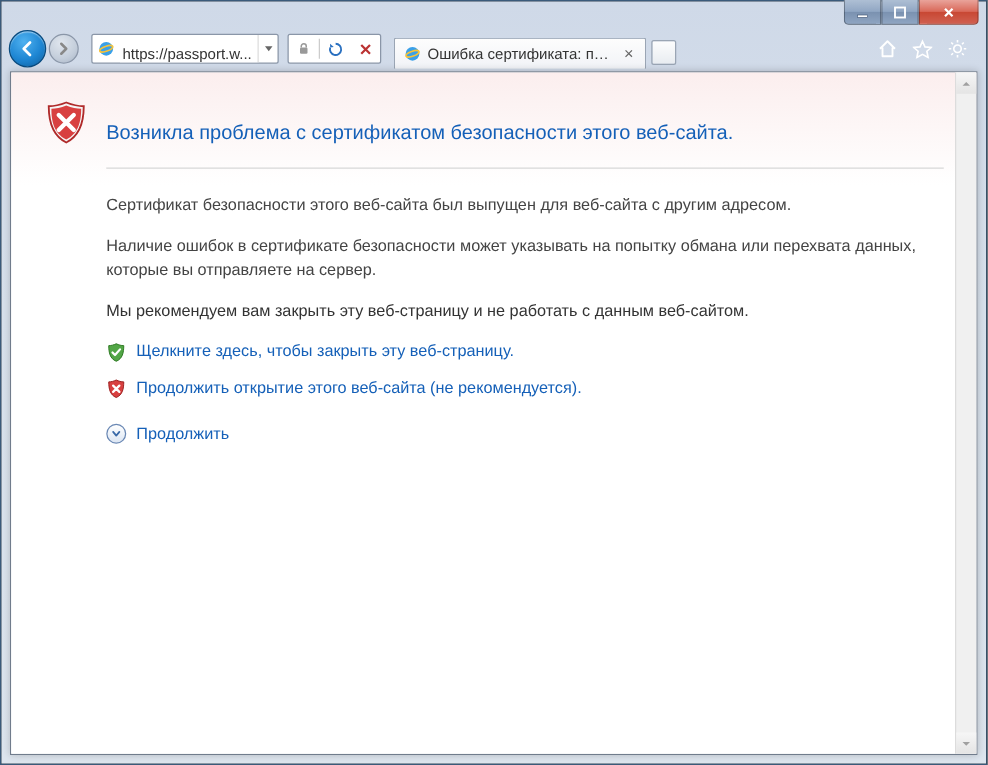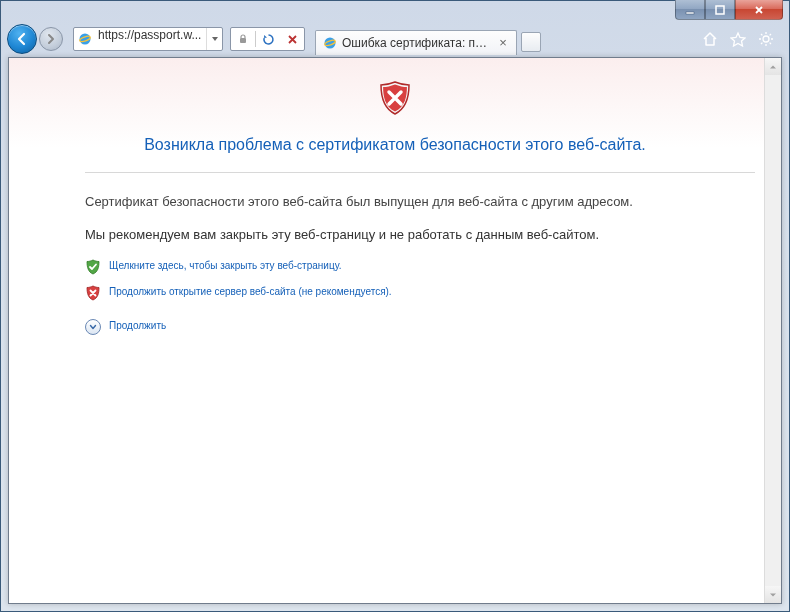--- a/index.html
+++ b/index.html
@@ -82,21 +82,21 @@
       border-radius: 50%;
       background: radial-gradient(circle at 40% 30%, #e0e6ee 0%, #c4cedb 60%, #a8b4c5 100%);
       border: 1px solid #8a96a8;
       display: flex;
       align-items: center;
       justify-content: center;
       margin-left: -2px;
     }
     .addr-group {
       display: flex;
-      align-items: flex-start;
+      align-items: flex-end;
       height: 24px;
       background: #fff;
       border: 1px solid #8a96a8;
       border-radius: 2px;
       margin-left: 6px;
       overflow: hidden;
     }
     .addr-favicon {
       width: 22px;
       height: 22px;
@@ -214,49 +214,48 @@
       border: 1px solid #707c8c;
       box-shadow: 0 0 6px rgba(0,0,0,0.2);
     }
     .content-inner {
       padding: 22px 26px 26px 26px;
       background: linear-gradient(to bottom, #fbeeee 0%, #ffffff 90px);
       height: 100%;
     }
     .header-row {
       display: flex;
-      align-items: center;
+      align-items: flex-end;
       gap: 14px;
-      flex-direction: column;
     }
     .shield-icon { width: 36px; height: 36px; flex-shrink: 0; }
     .page-title {
       font-size: 16px;
       font-weight: 400;
       color: #1560b8;
       margin-top: 6px;
     }
     .hr { border: none; border-top: 1px solid #d8d8d8; margin: 18px 0 18px 50px; }
     .body-text {
       margin-left: 50px;
       color: #444;
       font-size: 13px;
       line-height: 1.45;
       margin-top: 20px;
     }
     .body-text p { margin-bottom: 14px; }
     .body-text .strong { font-weight: 400; color: #333; }
     .action-link {
       display: flex;
-      align-items: flex-start;
+      align-items: center;
       gap: 8px;
       margin: 10px 0;
       color: #1560b8;
       cursor: pointer;
-      font-size: 10px;
+      font-size: 13px;
     }
     .action-link .link-icon {
       width: 16px;
       height: 16px;
       flex-shrink: 0;
     }
     .chevron-circle {
       width: 16px;
       height: 16px;
       border-radius: 50%;
@@ -402,36 +401,37 @@
         <svg class="shield-icon" viewBox="0 0 36 36">
           <path d="M18 2 C13 4 8 5 4 5 C4 16 6 28 18 34 C30 28 32 16 32 5 C28 5 23 4 18 2 Z" fill="#f5f5f5" stroke="#b02a2a" stroke-width="1.5"></path>
           <path d="M18 2 C13 4 8 5 4 5 C4 16 6 28 18 34 C30 28 32 16 32 5 C28 5 23 4 18 2 Z" fill="#d84040" transform="scale(0.85) translate(3.2 3.2)"></path>
           <path d="M12 12 L24 24 M24 12 L12 24" stroke="#fff" stroke-width="3.5" stroke-linecap="round"></path>
         </svg>
         <div class="page-title">Возникла проблема с сертификатом безопасности этого веб-сайта.</div>
       </div>
       <hr class="hr">
       <div class="body-text">
         <p>Сертификат безопасности этого веб-сайта был выпущен для веб-сайта с другим адресом.</p>
+        <p>Наличие ошибок в сертификате безопасности может указывать на попытку обмана или перехвата данных, которые вы отправляете на сервер.</p>
         <p class="strong">Мы рекомендуем вам закрыть эту веб-страницу и не работать с данным веб-сайтом.</p>
 
         <div class="action-link">
           <svg class="link-icon" viewBox="0 0 16 16">
             <path d="M8 1 C6 2 4 2.5 2 2.5 C2 8 3 13 8 15 C13 13 14 8 14 2.5 C12 2.5 10 2 8 1 Z" fill="#52a646" stroke="#2f7a24" stroke-width="0.8"></path>
             <path d="M5 8 L7 10 L11 5.5" fill="none" stroke="#fff" stroke-width="1.8" stroke-linecap="round" stroke-linejoin="round"></path>
           </svg>
           <span>Щелкните здесь, чтобы закрыть эту веб-страницу.</span>
         </div>
 
         <div class="action-link">
           <svg class="link-icon" viewBox="0 0 16 16">
             <path d="M8 1 C6 2 4 2.5 2 2.5 C2 8 3 13 8 15 C13 13 14 8 14 2.5 C12 2.5 10 2 8 1 Z" fill="#d84040" stroke="#9c2222" stroke-width="0.8"></path>
             <path d="M5.5 5.5 L10.5 10.5 M10.5 5.5 L5.5 10.5" stroke="#fff" stroke-width="1.8" stroke-linecap="round"></path>
           </svg>
-          <span>Продолжить открытие сервер веб-сайта (не рекомендуется).</span>
+          <span>Продолжить открытие этого веб-сайта (не рекомендуется).</span>
         </div>
 
         <div class="action-link" style="margin-top:18px">
           <div class="chevron-circle">
             <svg width="8" height="8" viewBox="0 0 8 8">
                 <path d="M1.5 2.5 L4 5.5 L6.5 2.5" fill="none" stroke="#3a6aa8" stroke-width="1.4" stroke-linecap="round" stroke-linejoin="round"></path>
               </svg>
           </div>
           <span>Продолжить</span>
         </div>

